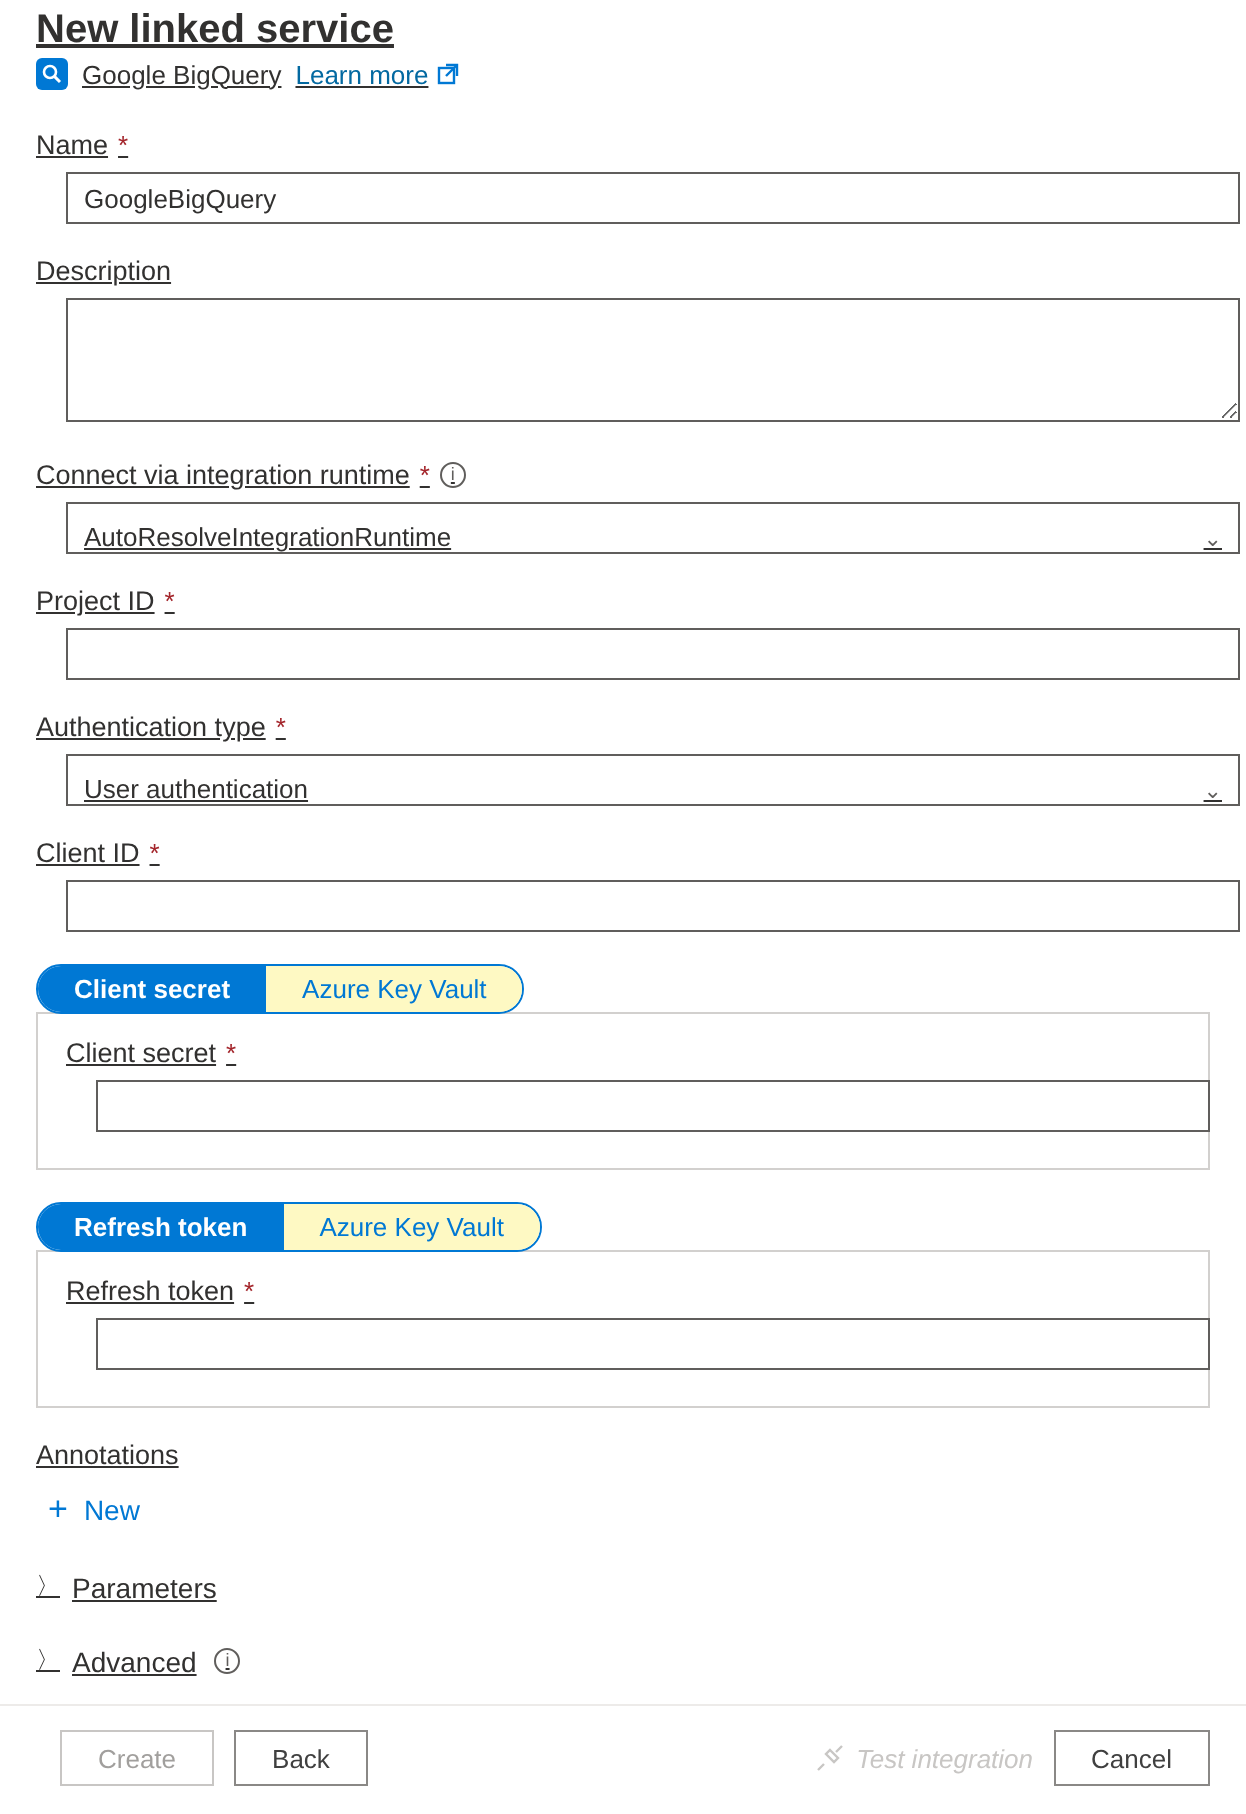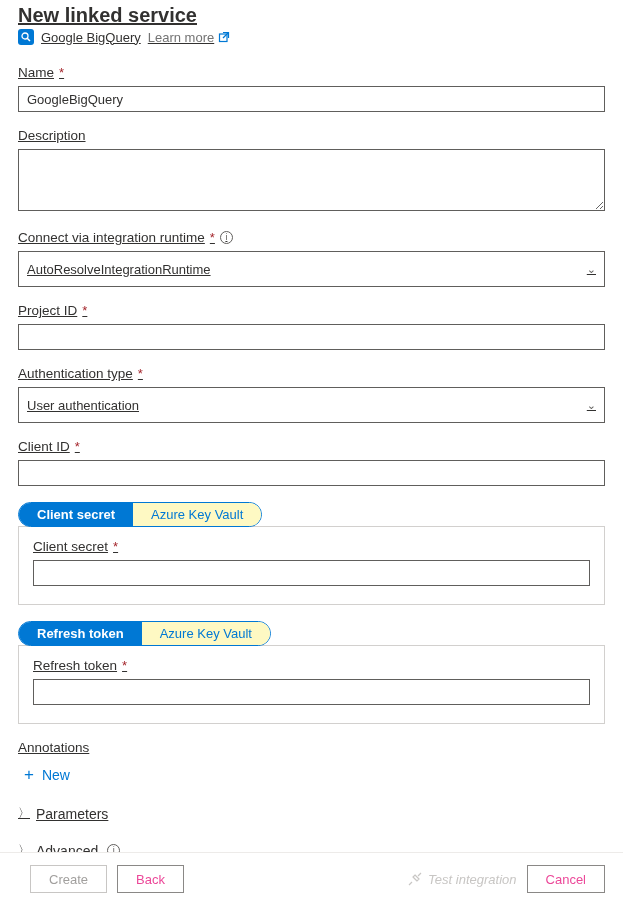--- a/index.html
+++ b/index.html
@@ -15,38 +15,38 @@
   }
   .panel { padding: 4px 18px 0 18px; text-decoration: underline; }
   h1.title { font-size: 20px; font-weight: 600; color: #323130; margin: 0 0 2px 0; }
   .subtitle-row { display: flex; align-items: center; gap: 7px; margin-bottom: 20px; }
   .bq-icon {
     width: 16px; height: 16px; background:#0078d4; border-radius:3px;
     display:inline-flex; align-items:center; justify-content:center;
     color:#fff; font-size:10px; font-weight:700;
   }
   .subtitle { font-size: 13px; color:#323130; }
-  .learn-more { color:#737373; font-size:13px; cursor:pointer; display:inline-flex; align-items:center; gap:4px; }
+  .learn-more { color:#0369a1; font-size:13px; cursor:pointer; display:inline-flex; align-items:center; gap:4px; }
   .learn-more svg { stroke:#0078d4; }
   .field { margin-bottom: 16px; }
   .label-row { display:flex; align-items:center; gap:5px; margin-bottom:6px; }
   .label { font-size:13.5px; color:#323130; }
   .req { color:#a4262c; }
   .info-icon {
     width:13px; height:13px; border:1px solid #605e5c; border-radius:50%;
     display:inline-flex; align-items:center; justify-content:center;
     font-size:9px; color:#605e5c; line-height:1; cursor:default;
   }
   input.text-input, textarea.text-area, .select {
     width:100%; border:1px solid #605e5c; font-family:inherit; font-size:13px;
-    padding:0 8px; background:#fff; color:#323130; outline:none;
+    padding:0 8px; background:#fff; color:#323130; outline:none;margin-left:15px;
   }
   input.text-input { height:26px; }
   textarea.text-area { height:62px; resize:both; }
-  .select { height:36px; display:flex; align-items:center; justify-content:space-between; cursor:pointer; }
+  .select { height:26px; display:flex; align-items:flex-end; justify-content:space-between; cursor:pointer; }
   .chev { font-size:11px; color:#605e5c; }
   .pill-toggle {
     display:inline-flex; border:1px solid #0078d4; border-radius:14px; height:25px;
     overflow:hidden; margin-bottom:0;
   }
   .pill {
     display:flex; align-items:center; padding:0 18px;
     font-size:13px; cursor:pointer; white-space:nowrap;
   }
   .pill.active { background:#0078d4; color:#fff; font-weight:600; }
@@ -67,21 +67,21 @@
   .plus { font-size:17px; font-weight:400; }
   .footer {
     position:absolute; bottom:0; left:0; right:0;
     border-top:1px solid #edebe9; padding:12px 18px 14px 18px;
     display:flex; align-items:center; justify-content:space-between;
     background:#fff;
   }
   .footer-left, .footer-right { display:flex; align-items:center; gap:10px;padding-left:12px; }
   .btn {
     height:28px; padding:0 18px; font-size:13px; font-family:inherit;
-    border:1px solid #8a8886; background:#fff; cursor:pointer; color:#ec4899;
+    border:1px solid #8a8886; background:#fff; cursor:pointer; color:#404040;
   }
   .btn.disabled { color:#a19f9d; border-color:#c8c6c4; cursor:default; }
   .test-conn { display:flex; align-items:center; gap:6px; color:#c8c6c4; font-size:13px; font-style:italic; cursor:default; }
   .test-conn svg { stroke:#c8c6c4; }
 </style>
 </head>
 <body>
 
 <div class="panel">
   <h1 class="title">New linked service</h1>

